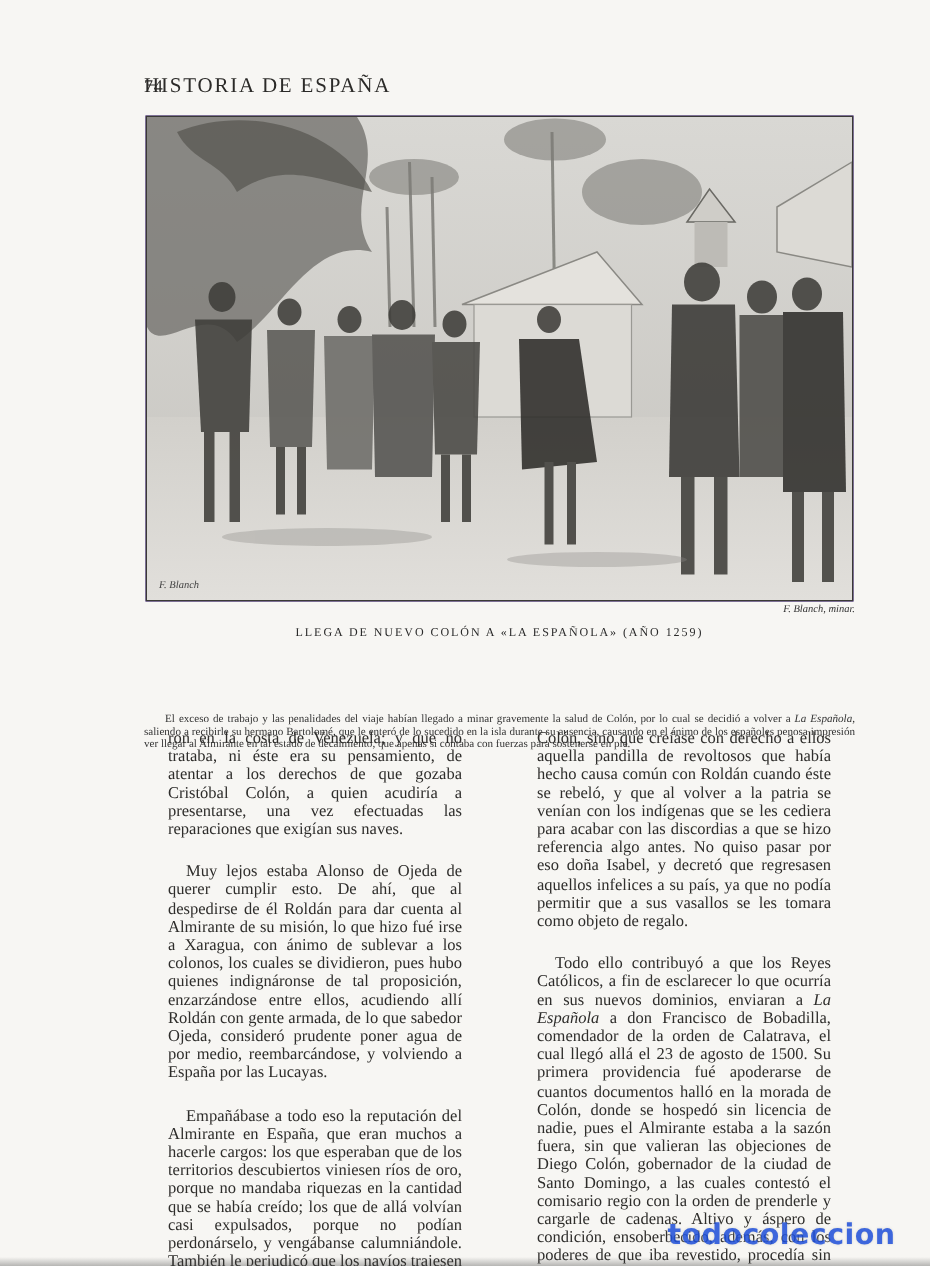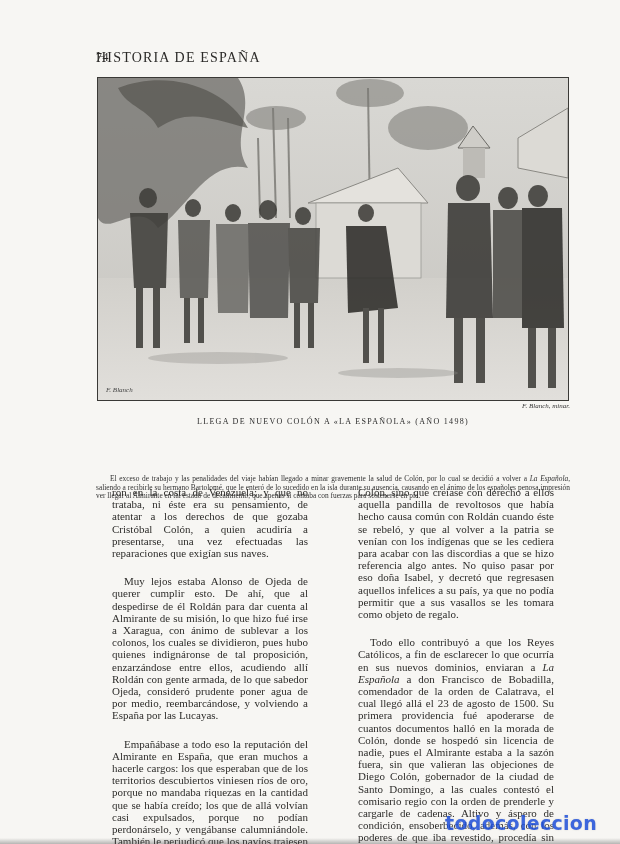--- a/index.html
+++ b/index.html
@@ -143,21 +143,21 @@
     <g fill="#8b8a86" opacity="0.35">
       <ellipse cx="120" cy="280" rx="70" ry="6"></ellipse>
       <ellipse cx="300" cy="295" rx="60" ry="5"></ellipse>
     </g>
     <text x="8" y="314" font-size="7" fill="#444" font-family="Liberation Serif, serif" font-style="italic">F. Blanch</text>
   </svg>
 </div>
 
 <div class="credit">F. Blanch, minar.</div>
 
-<div class="caption-title">LLEGA DE NUEVO COLÓN A «LA ESPAÑOLA» (AÑO 1498)</div>
+<div class="caption-title">LLEGA DE NUEVO COLÓN A «LA ESPAÑOLA» (AÑO 1259)</div>
 <div class="caption-body"><span>El exceso de trabajo y las penalidades del viaje habían llegado a minar gravemente la salud de Colón, por lo cual se decidió a volver a </span><em>La Española</em><span>, saliendo a recibirle su hermano Bartolomé, que le enteró de lo sucedido en la isla durante su ausencia, causando en el ánimo de los españoles penosa impresión ver llegar al Almirante en tal estado de decaimiento, que apenas si contaba con fuerzas para sostenerse en pie.</span></div>
 
 <div class="columns">
   <div class="col left">
     <p>ron en la costa de Venezuela; y que no trataba, ni éste era su pensamiento, de atentar a los derechos de que gozaba Cristóbal Colón, a quien acudiría a presentarse, una vez efectuadas las reparaciones que exigían sus naves.</p>
     <p class="indent">Muy lejos estaba Alonso de Ojeda de querer cumplir esto. De ahí, que al despedirse de él Roldán para dar cuenta al Almirante de su misión, lo que hizo fué irse a Xaragua, con ánimo de sublevar a los colonos, los cuales se dividieron, pues hubo quienes indignáronse de tal proposición, enzarzándose entre ellos, acudiendo allí Roldán con gente armada, de lo que sabedor Ojeda, consideró prudente poner agua de por medio, reembarcándose, y volviendo a España por las Lucayas.</p>
     <p class="indent">Empañábase a todo eso la reputación del Almirante en España, que eran muchos a hacerle cargos: los que esperaban que de los territorios descubiertos viniesen ríos de oro, porque no mandaba riquezas en la cantidad que se había creído; los que de allá volvían casi expulsados, porque no podían perdonárselo, y vengábanse calumniándole. También le perjudicó que los navíos trajesen a cada viaje indios en calidad de esclavos, lo que lastimaba a la reina, más al saber que no sólo no lo ignoraba</p>
   </div>
   <div class="col right">
     <p>Colón, sino que creíase con derecho a ellos aquella pandilla de revoltosos que había hecho causa común con Roldán cuando éste se rebeló, y que al volver a la patria se venían con los indígenas que se les cediera para acabar con las discordias a que se hizo referencia algo antes. No quiso pasar por eso doña Isabel, y decretó que regresasen aquellos infelices a su país, ya que no podía permitir que a sus vasallos se les tomara como objeto de regalo.</p>

